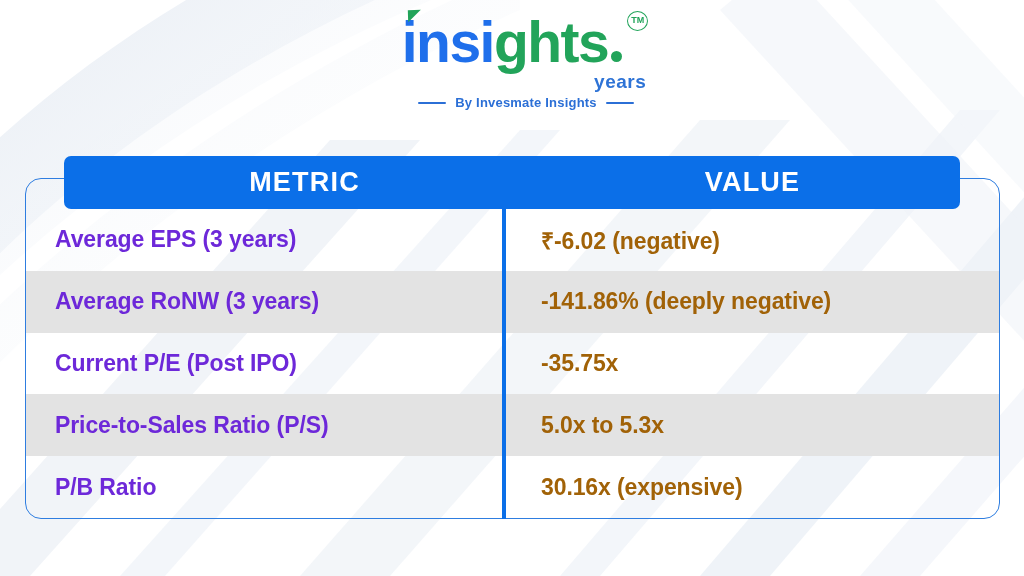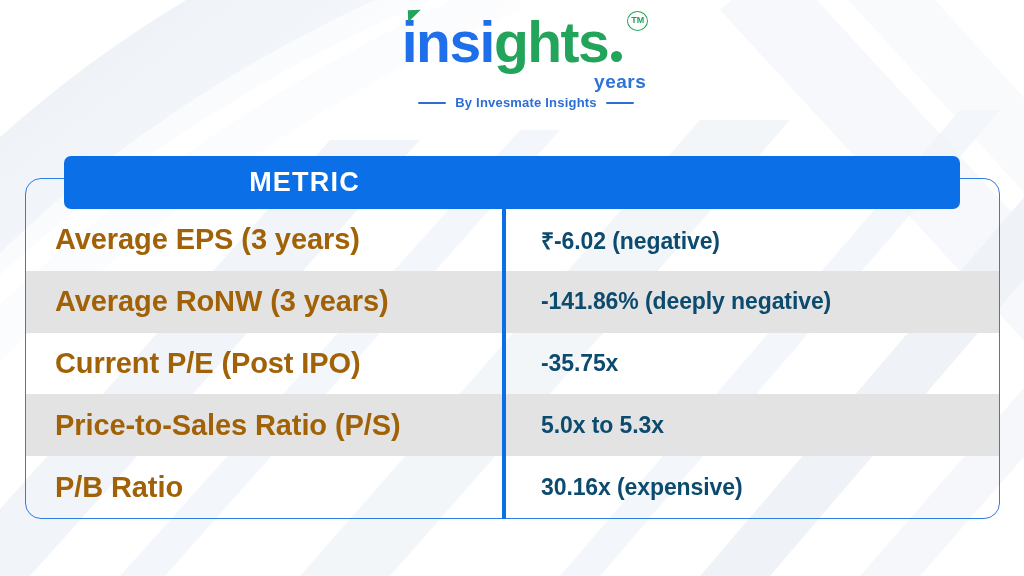--- a/index.html
+++ b/index.html
@@ -140,31 +140,31 @@
   }
   .row {
     height:61.8px;
     display:flex;
     align-items:center;
   }
   .row.alt { background:#E3E3E3; }
   .cell-metric {
     width:477px;
     padding-left:29px;
-    font-size:29px;
-    font-weight:700;
-    color:#a16207;
+    font-size:23px;
+    font-weight:700;
+    color:#6d28d9;
     letter-spacing:-0.1px;
   }
   .cell-value {
     flex:1;
     padding-left:38px;
     font-size:23px;
     font-weight:700;
-    color:#0c4a6e;
+    color:#a16207;
     letter-spacing:-0.1px;
   }
   .divider {
     position:absolute;
     left:502px; top:208px;
     width:4px; height:311px;
     background:#0B6FE8;
     z-index:5;
   }
 </style>
@@ -241,15 +241,16 @@
     <div class="row">
       <div class="cell-metric">P/B Ratio</div>
       <div class="cell-value">30.16x (expensive)</div>
     </div>
   </div>
 
   <div class="divider"></div>
 
   <div class="table-head">
     <div class="head-cell head-metric">METRIC</div>
+    <div class="head-cell head-value">VALUE</div>
   </div>
 
 </div>
 
 </body></html>

